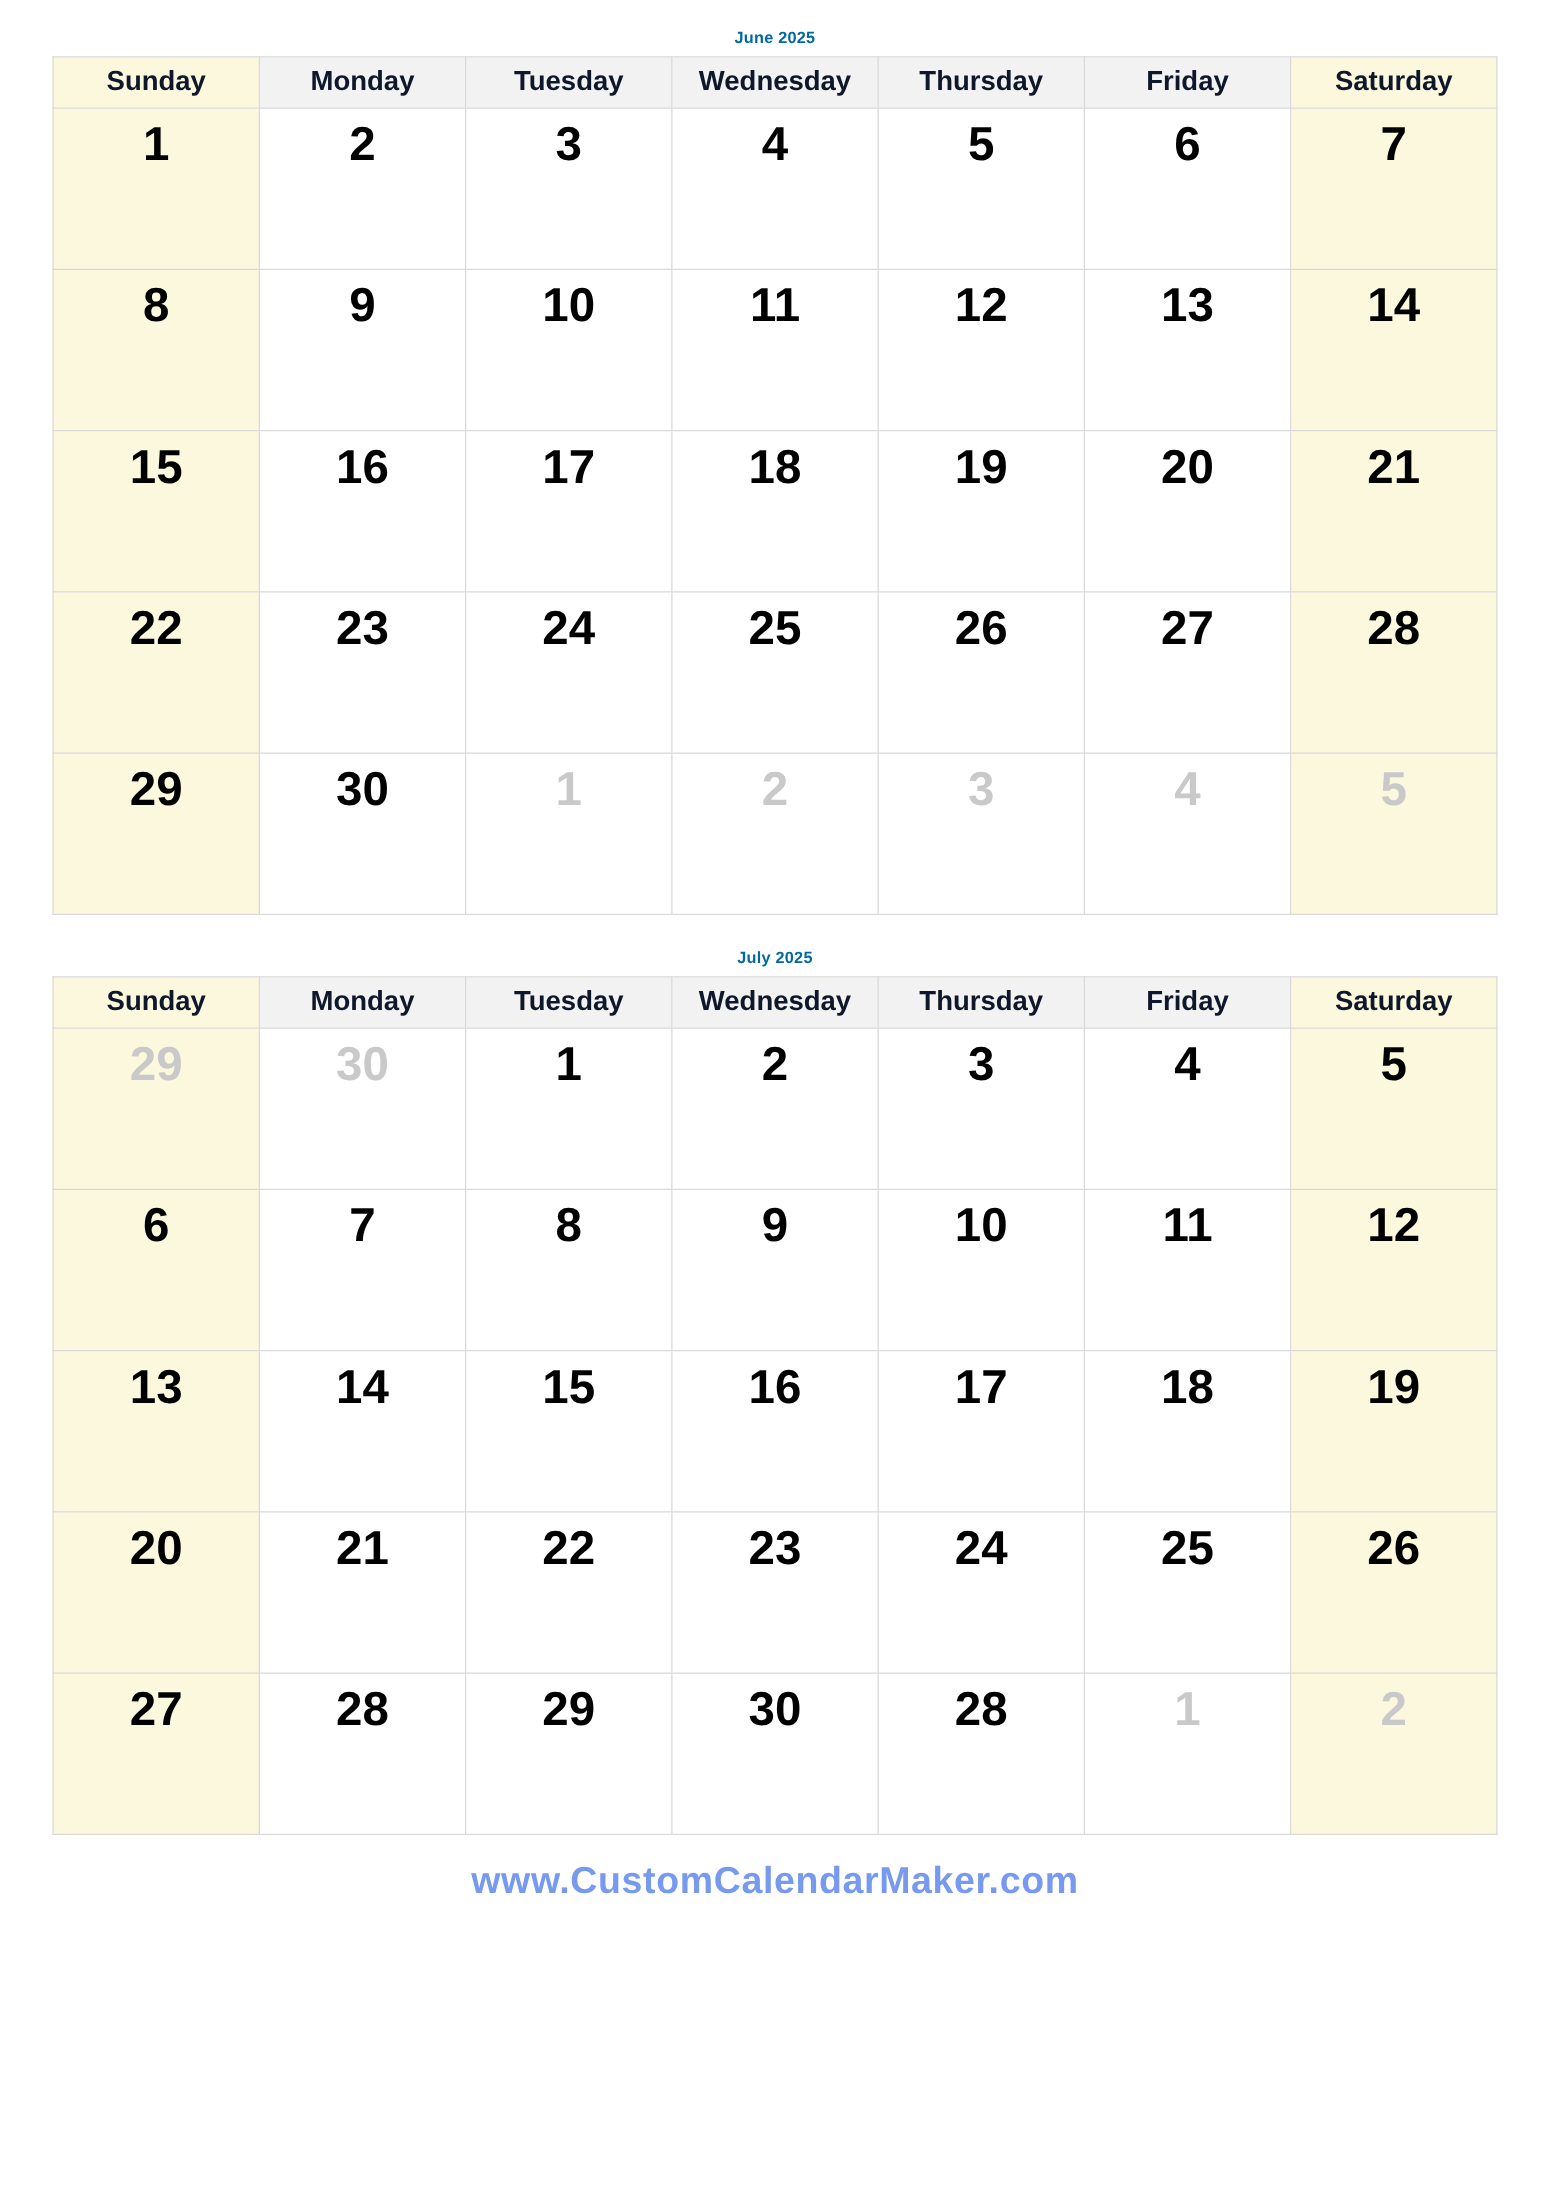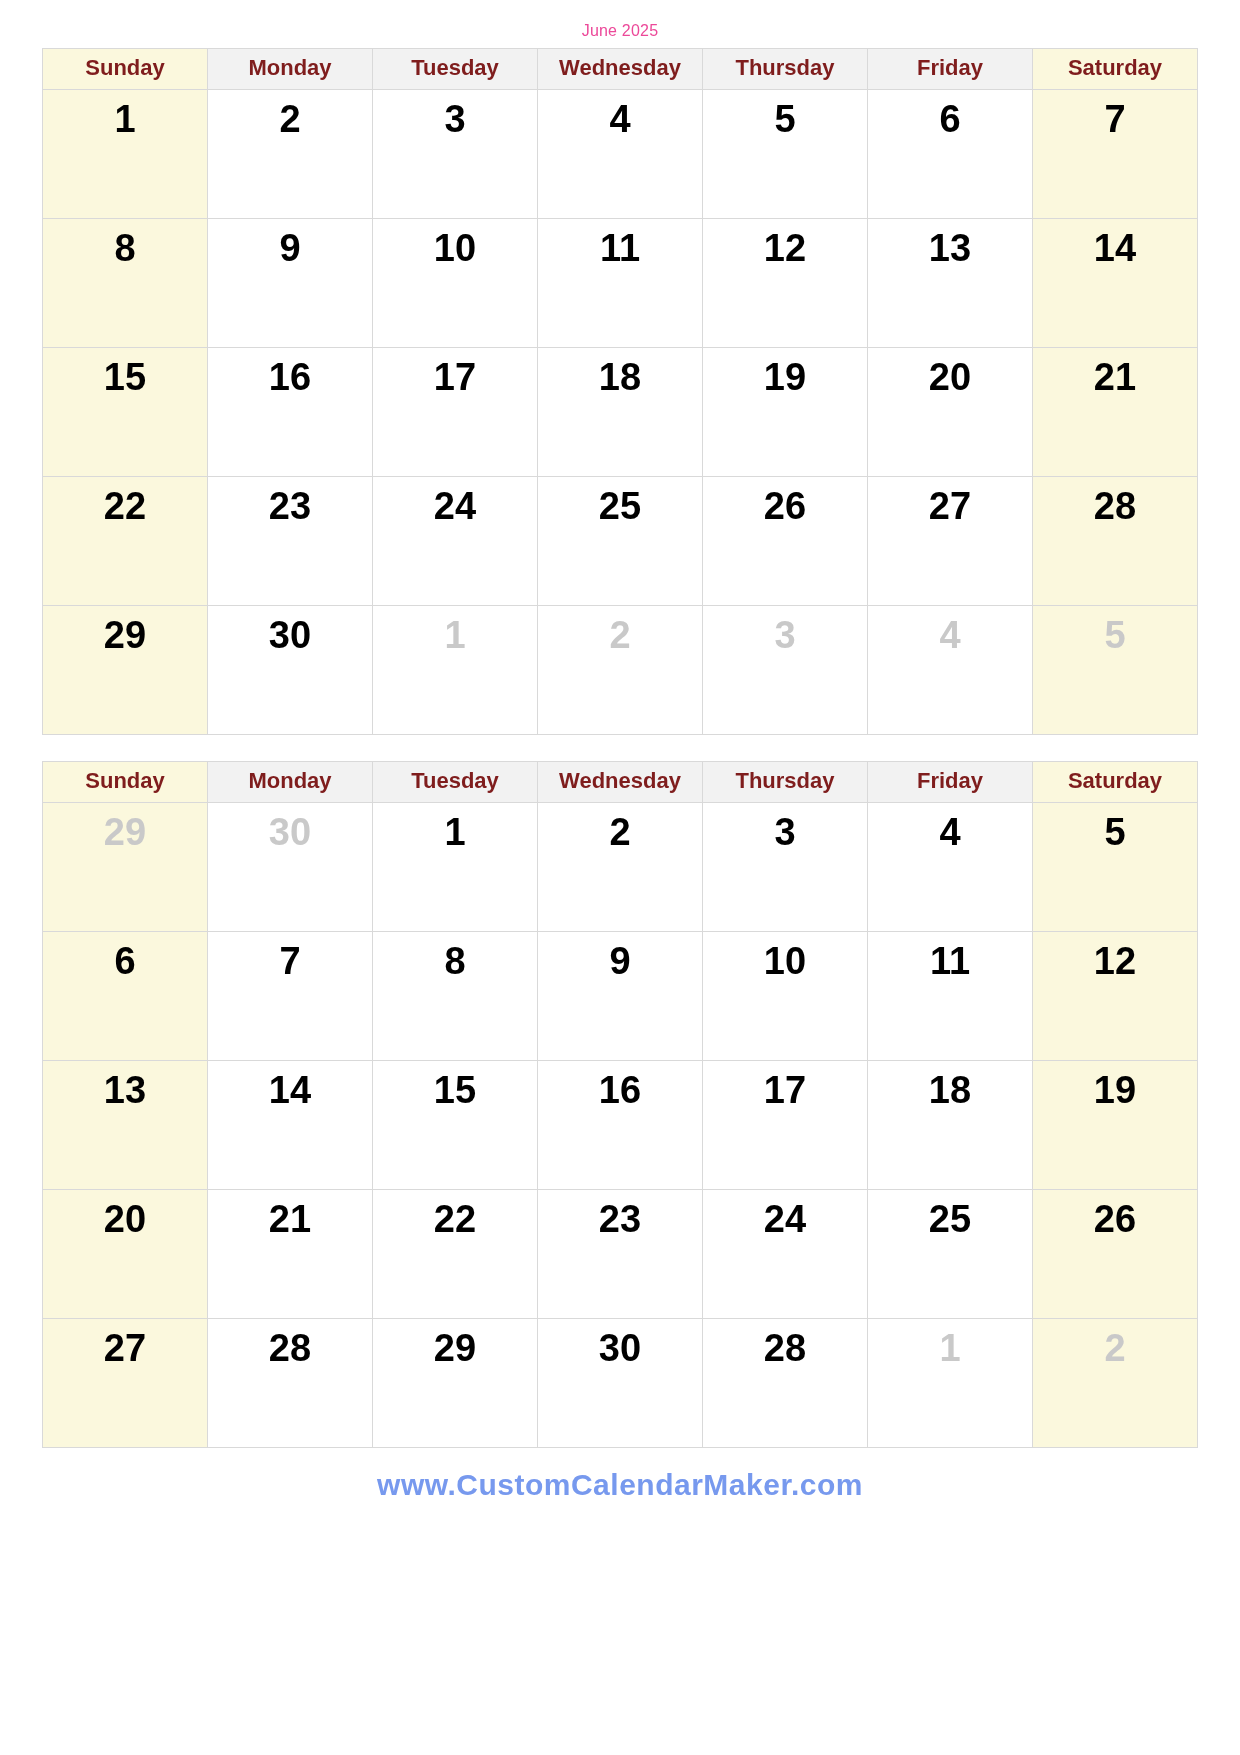--- a/index.html
+++ b/index.html
@@ -19,39 +19,39 @@
     box-sizing: border-box;
     padding: 22px 42px 0 42px;
     display: flex;
     flex-direction: column;
   }
   .month-block {
     width: 100%;
   }
   .month-title {
     text-align: center;
-    font-size: 16px;
-    font-weight: normal;
+    font-size: 13px;
+    font-weight: bold;
     letter-spacing: 0.2px;
     margin: 0 0 8px 0;
-    color: #ec4899;
+    color: #0369a1;
   }
   table.cal {
     width: 100%;
     border-collapse: collapse;
     table-layout: fixed;
   }
   table.cal th {
     background: #f2f2f2;
     border: 1px solid #d9d9d9;
     font-size: 22px;
     font-weight: bold;
     text-align: center;
     padding: 6px 0 8px 0;
-    color: #7f1d1d;
+    color: #0f172a;
   }
   table.cal th.weekend {
     background: #fbf8dd;
   }
   table.cal td {
     border: 1px solid #d9d9d9;
     height: 119px;
     vertical-align: top;
     text-align: center;
     font-size: 38px;
@@ -143,20 +143,21 @@
           <td class="other">4</td>
           <td class="weekend other">5</td>
         </tr>
       </tbody>
     </table>
   </div>
 
   <div class="spacer"></div>
 
   <div class="month-block">
+    <div class="month-title">July 2025</div>
     <table class="cal">
       <thead>
         <tr>
           <th class="weekend">Sunday</th>
           <th>Monday</th>
           <th>Tuesday</th>
           <th>Wednesday</th>
           <th>Thursday</th>
           <th>Friday</th>
           <th class="weekend">Saturday</th>

